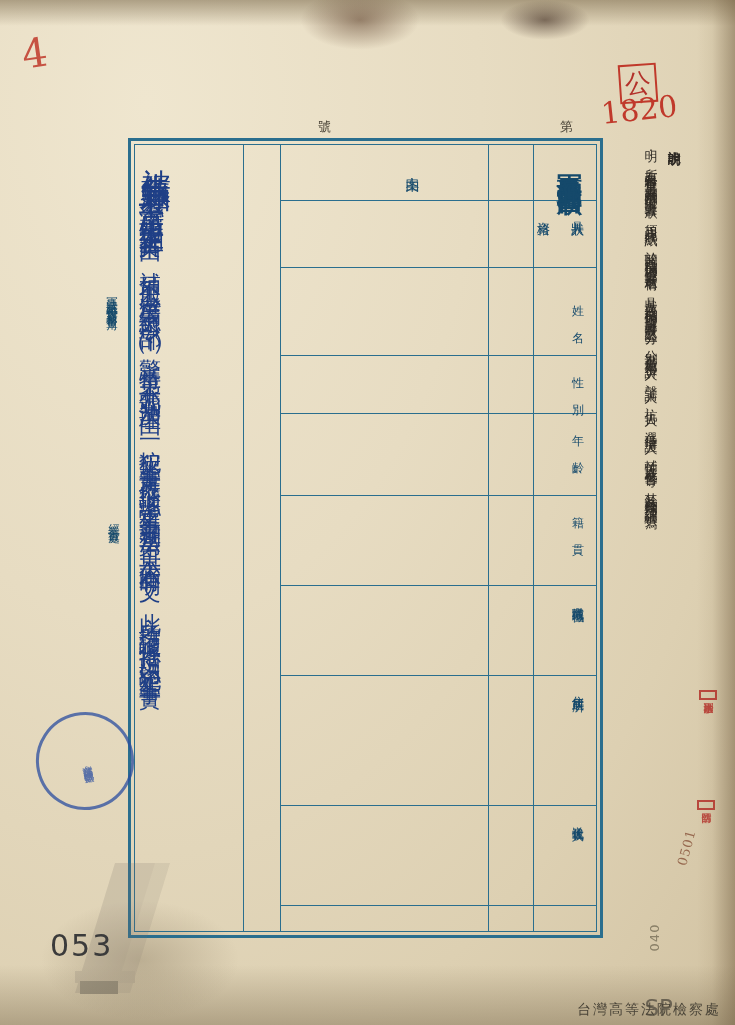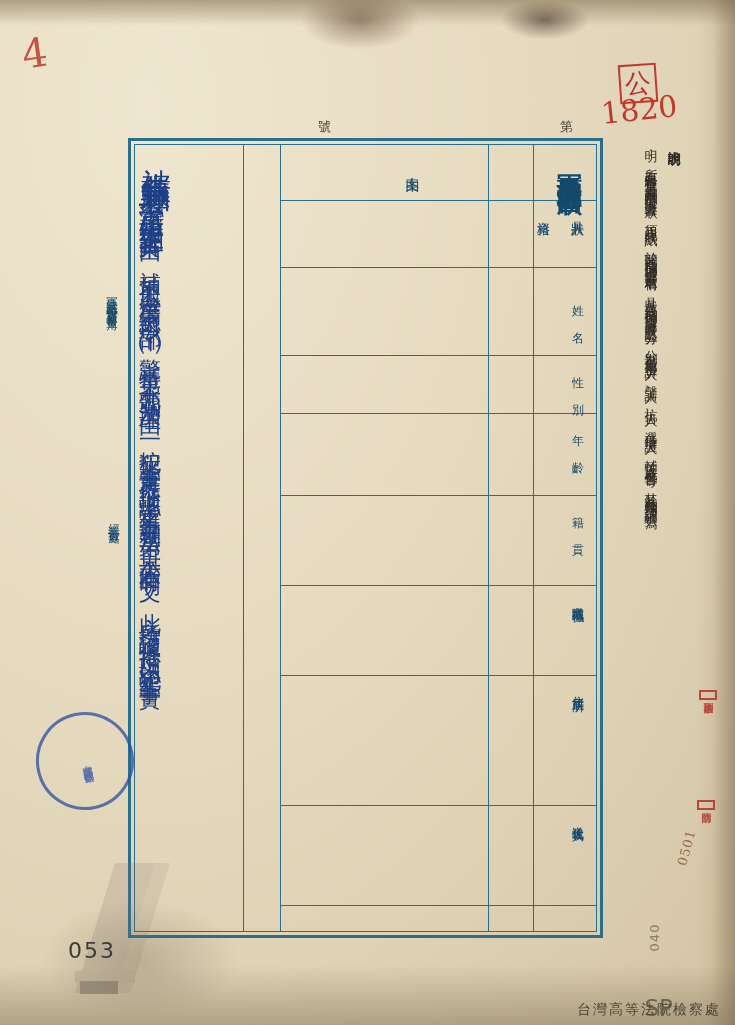--- a/index.html
+++ b/index.html
@@ -154,23 +154,23 @@
   }
   #round-seal .rs-txt{
     position:absolute;left:0;top:0;width:100%;height:100%;
     display:flex;align-items:center;justify-content:center;
     font-size:10px;writing-mode:vertical-rl;text-orientation:upright;
     letter-spacing:1px;
   }
 
   
   #pagenum{
-    position:absolute;left:68px;bottom:62px;
+    position:absolute;left:50px;bottom:62px;
     font-family:"DejaVu Sans", sans-serif;
-    font-size:22px;color:#3b3b3b;letter-spacing:2px;
+    font-size:30px;color:#3b3b3b;letter-spacing:2px;
   }
   #footer-note{
     position:absolute;right:14px;bottom:6px;
     font-family:"DejaVu Serif", serif;
     font-size:14px;color:#4a4438;letter-spacing:2px;
   }
   #footer-sp{
     position:absolute;right:62px;bottom:4px;
     font-family:"DejaVu Sans", sans-serif;
     font-size:23px;color:#6a6252;

